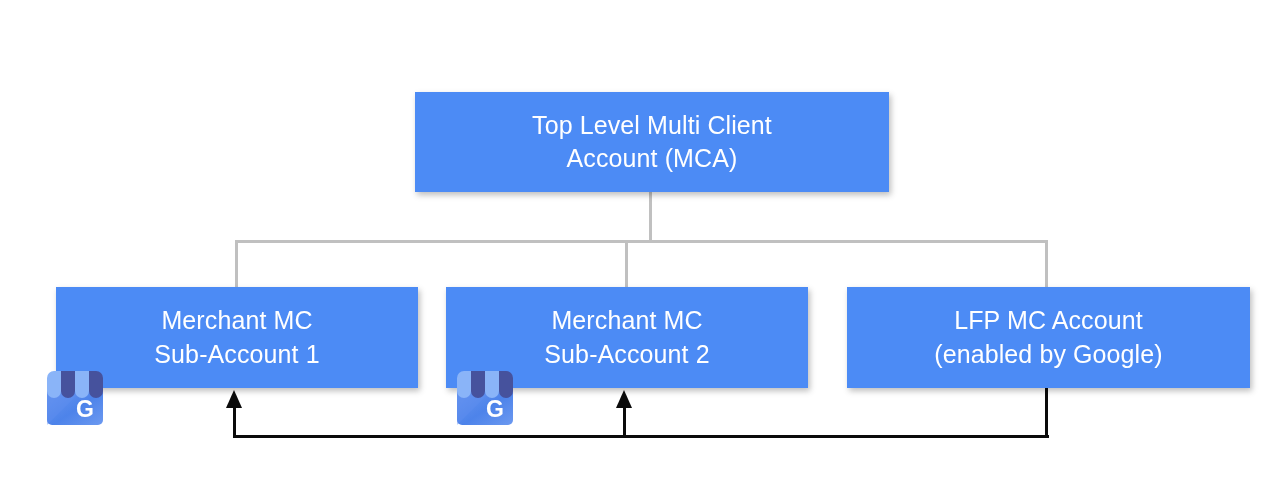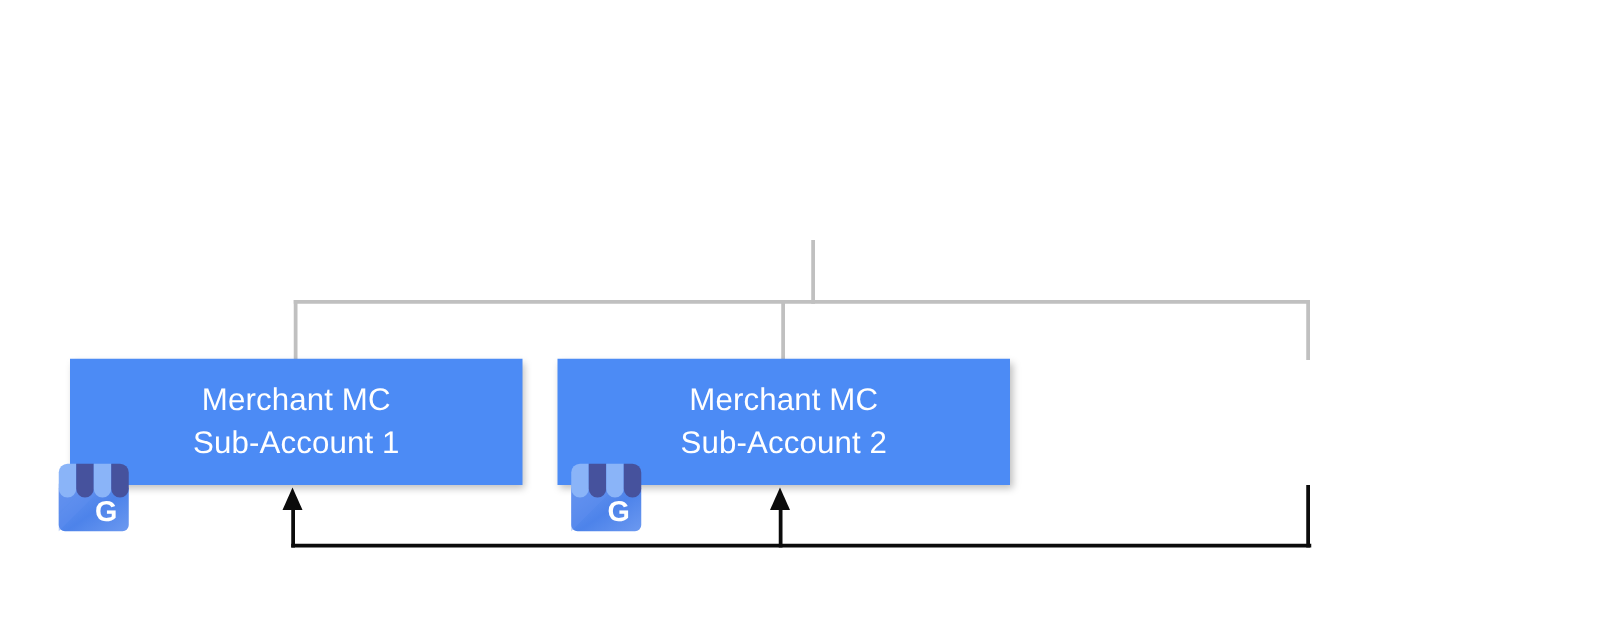--- a/index.html
+++ b/index.html
@@ -165,31 +165,39 @@
   <div class="connector" id="conn-drop-mid"></div>
   <div class="connector" id="conn-drop-right"></div>
 
   <div class="flow-line" id="flow-bottom-bar"></div>
   <div class="flow-line" id="flow-riser-right"></div>
   <div class="flow-line" id="flow-riser-a"></div>
   <div class="flow-line" id="flow-riser-b"></div>
   <div class="arrow-head" id="arrow-head-a"></div>
   <div class="arrow-head" id="arrow-head-b"></div>
 
+  <div class="node-box" id="node-mca">
+    <div class="node-label">Top Level Multi Client
+Account (MCA)</div>
+  </div>
 
   <div class="node-box" id="node-merchant-1">
     <div class="node-label">Merchant MC
 Sub-Account 1</div>
   </div>
 
   <div class="node-box" id="node-merchant-2">
     <div class="node-label">Merchant MC
 Sub-Account 2</div>
   </div>
 
+  <div class="node-box" id="node-lfp">
+    <div class="node-label">LFP MC Account
+(enabled by Google)</div>
+  </div>
 
   <div class="gbp-icon" id="gbp-icon-1">
     <svg viewBox="0 0 74 66" width="74" height="66" xmlns="http://www.w3.org/2000/svg">
       <defs>
         <linearGradient id="shadeA" x1="0" y1="0" x2="1" y2="1">
           <stop offset="0%" stop-color="#6c99f0"></stop>
           <stop offset="55%" stop-color="#4d83ea"></stop>
           <stop offset="100%" stop-color="#6c99f0"></stop>
         </linearGradient>
       </defs>

